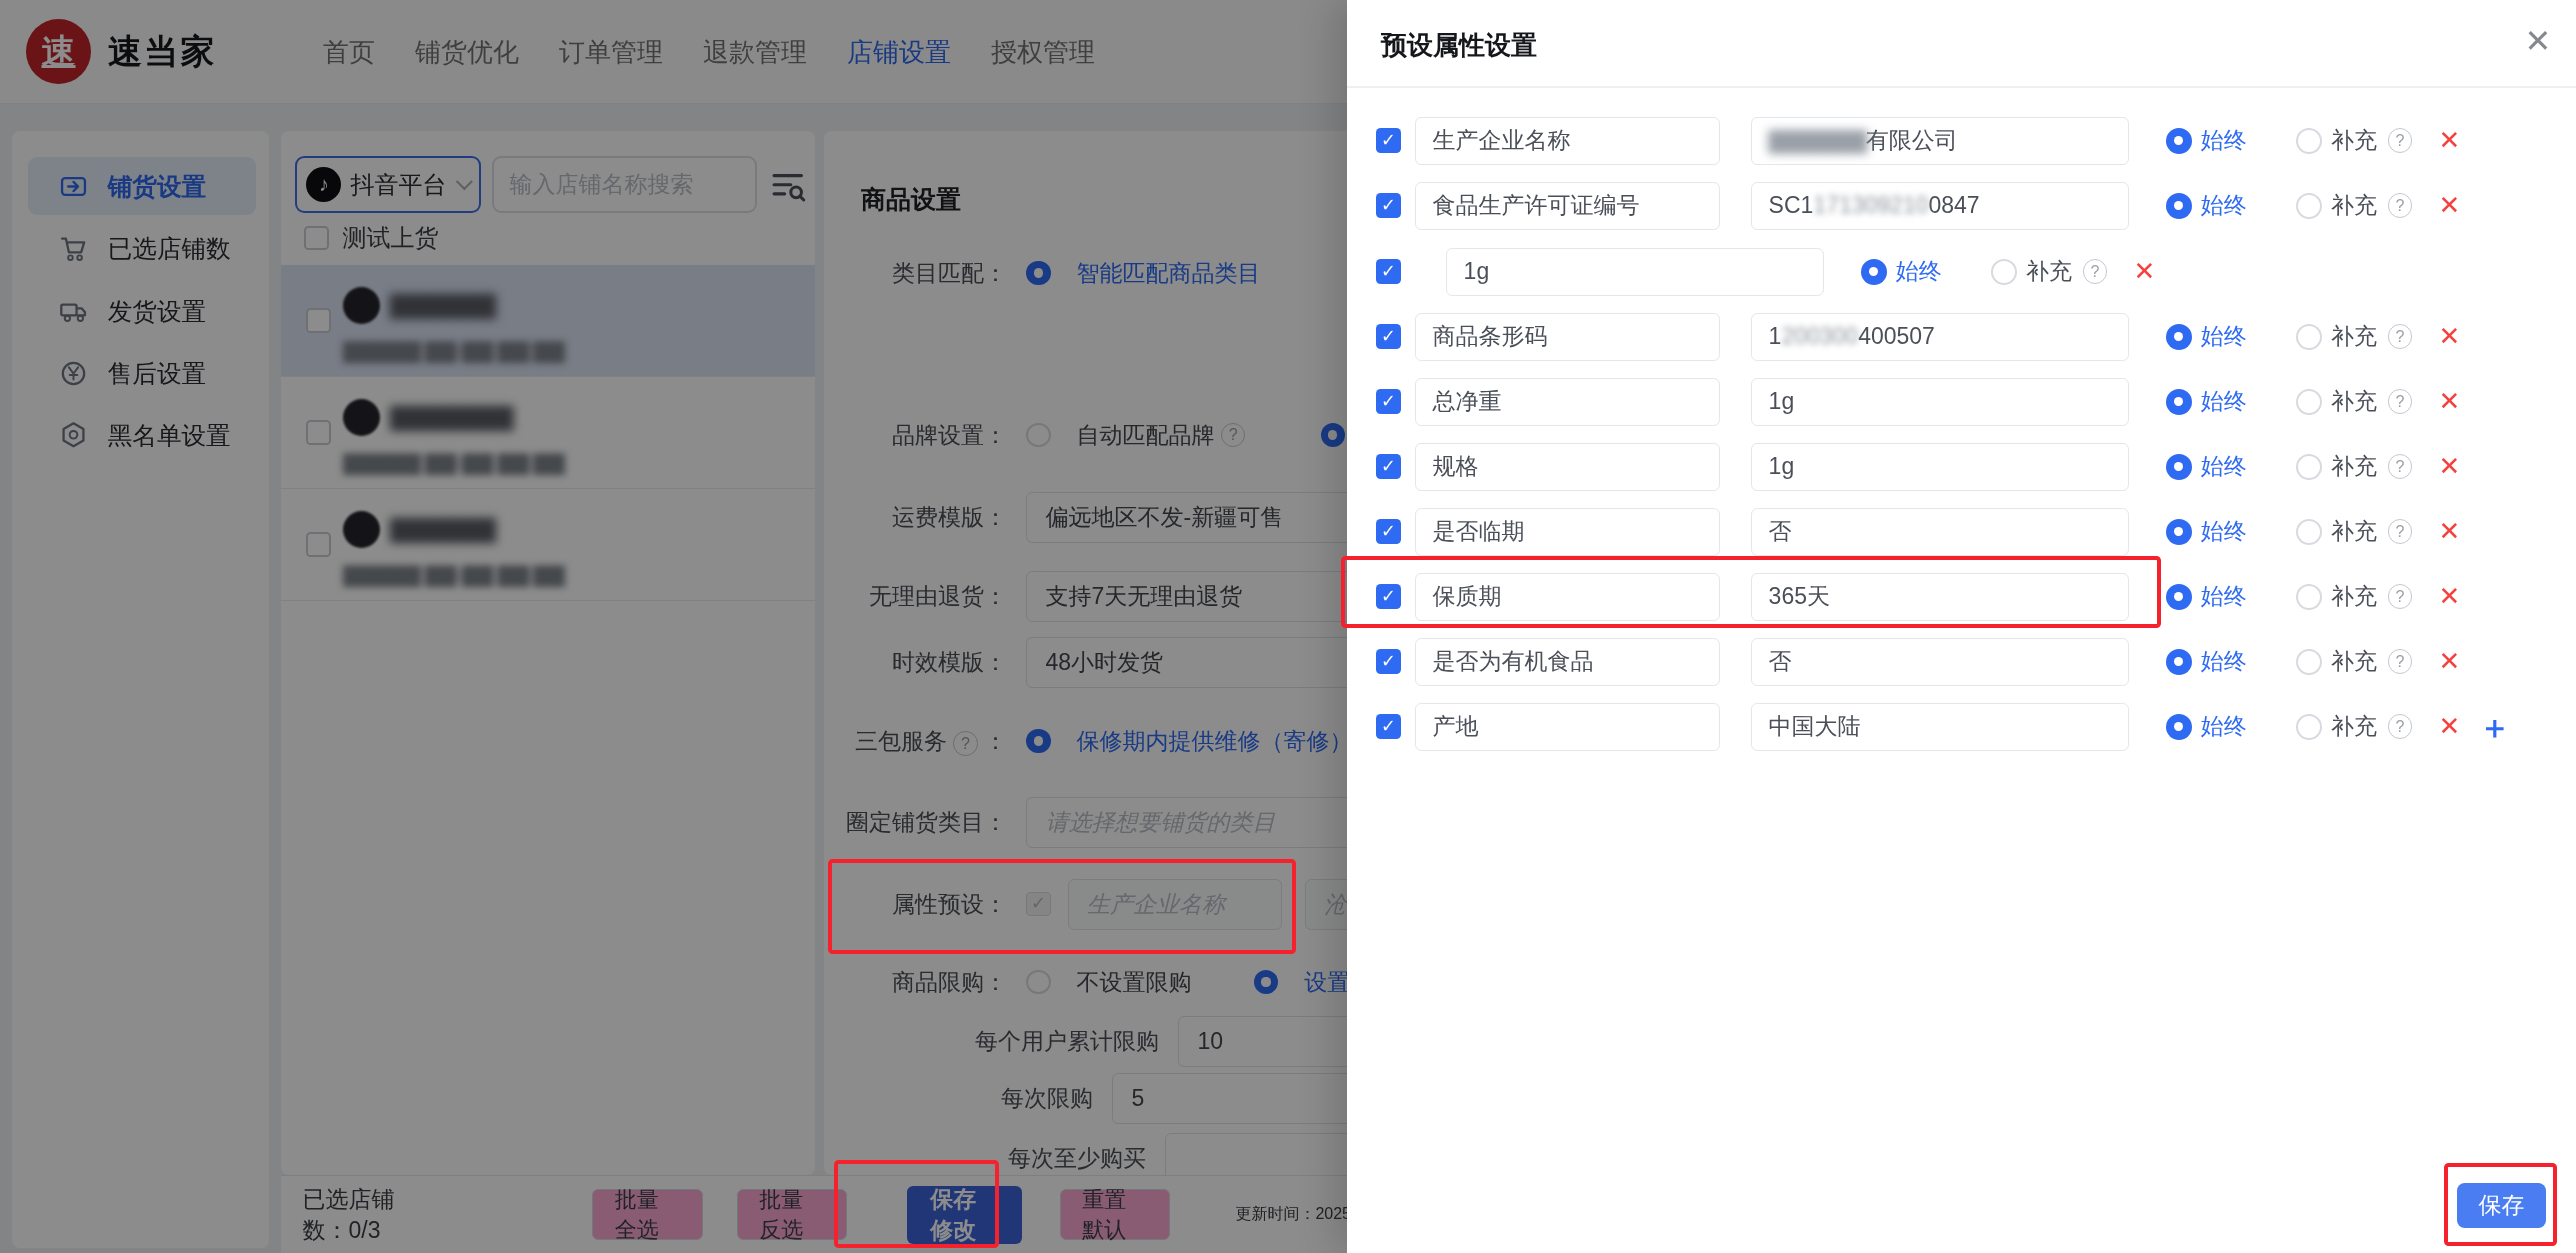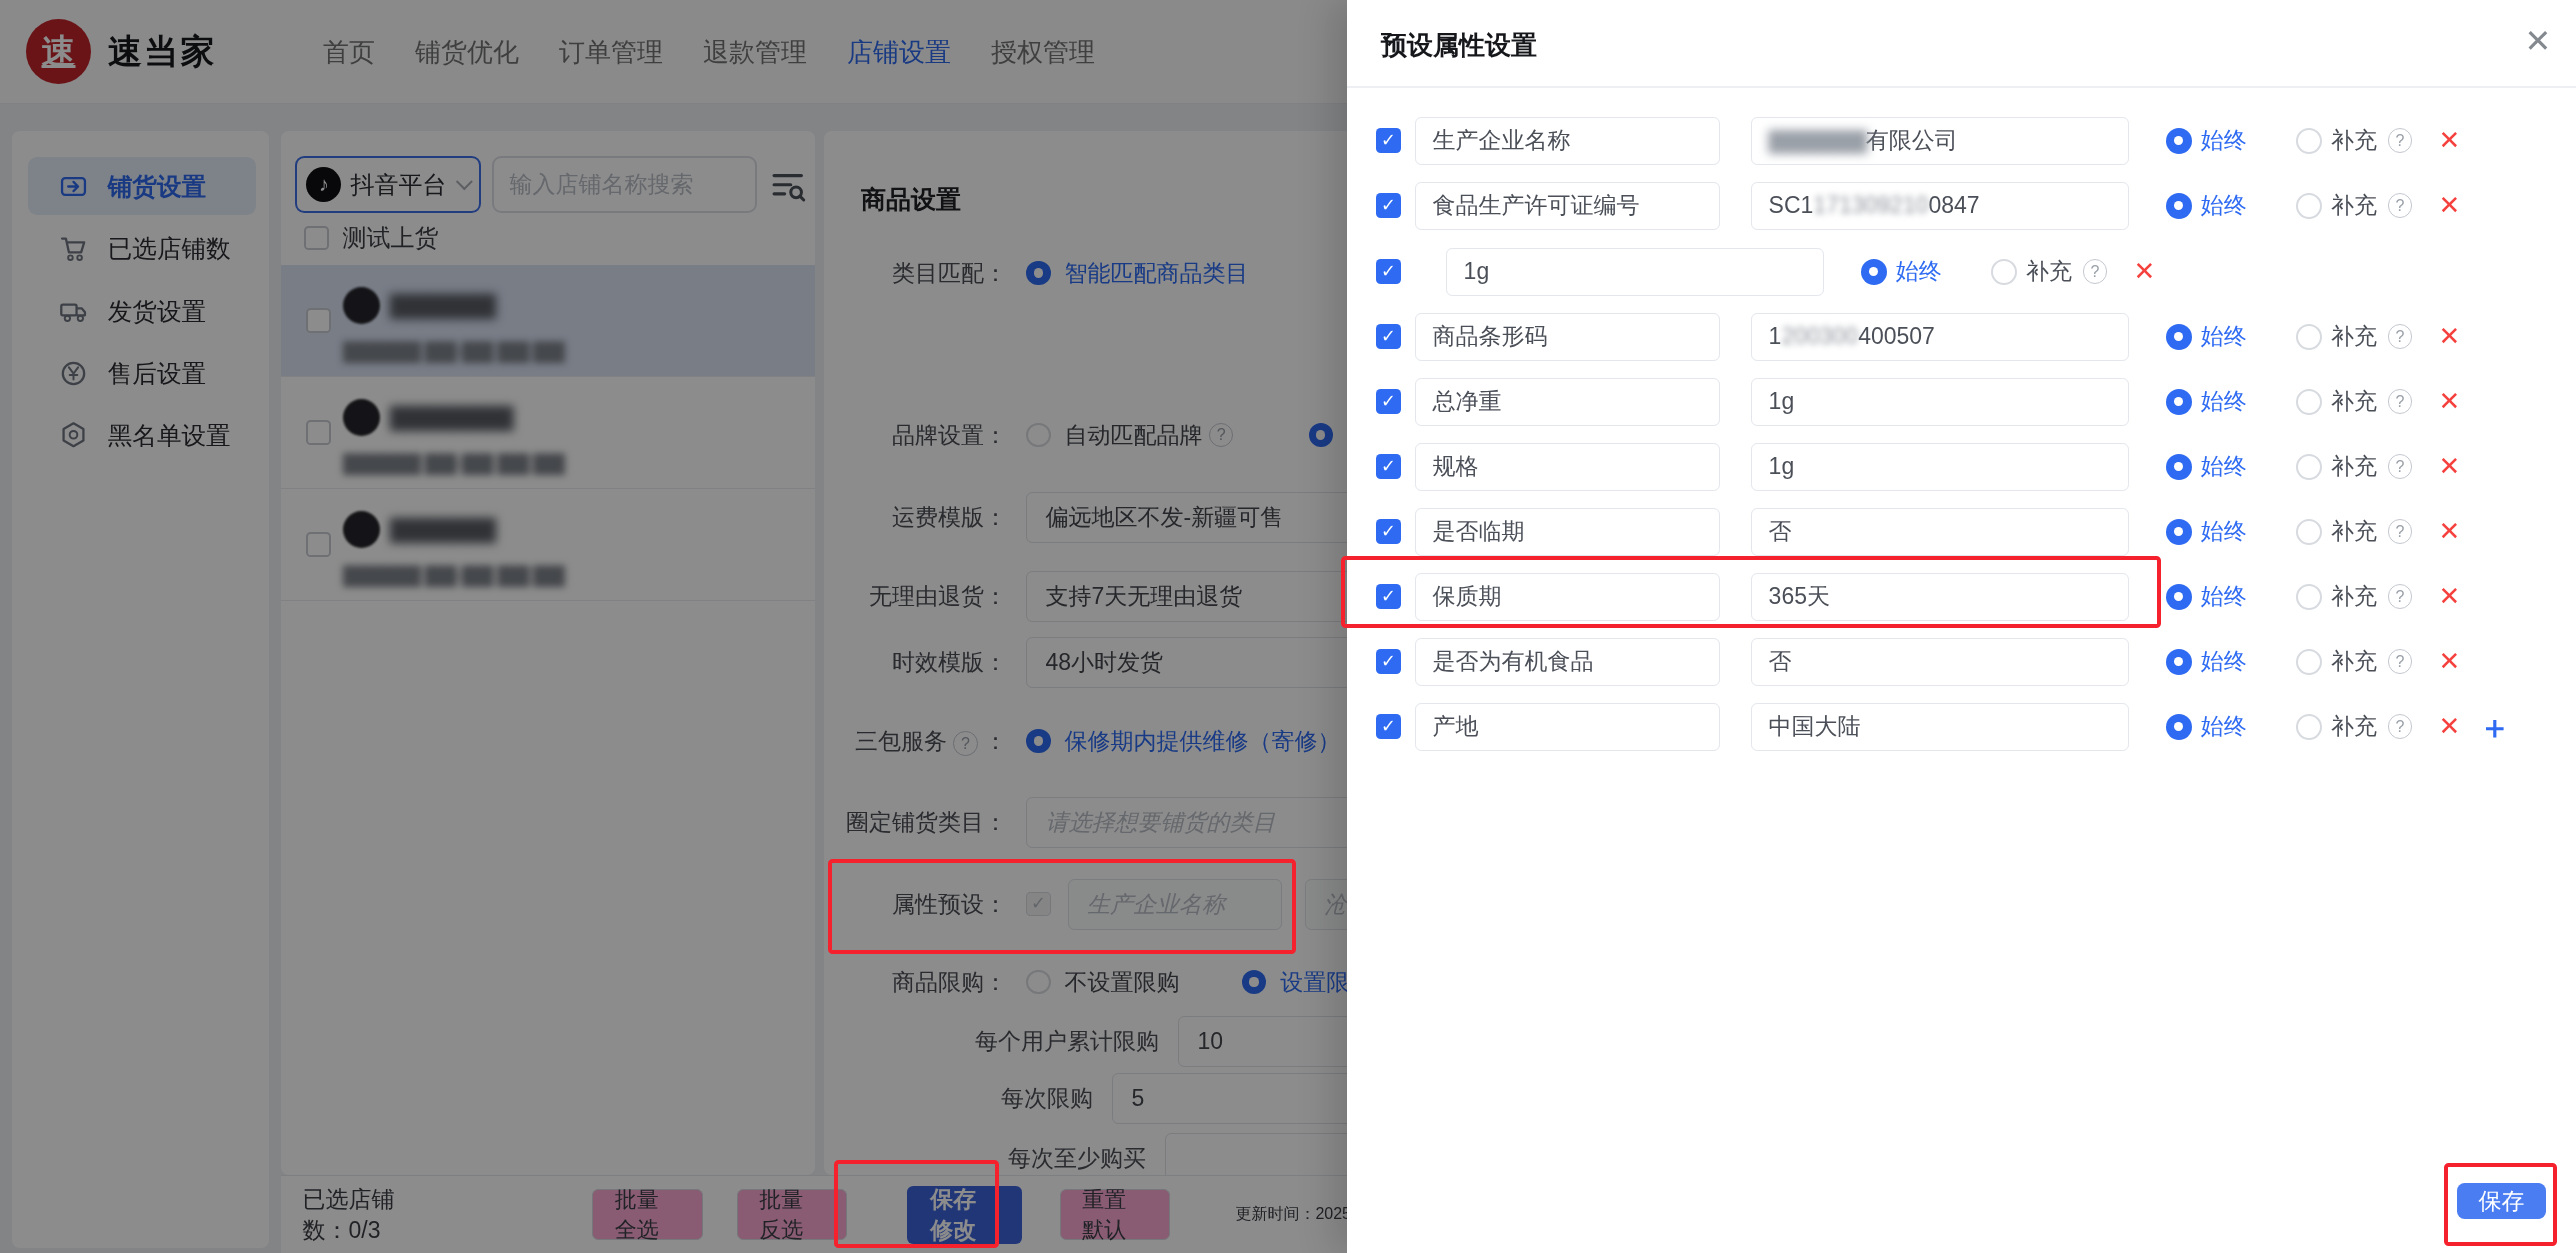--- a/index.html
+++ b/index.html
@@ -51,21 +51,21 @@
 
   .main-card { position:absolute; left:824px; top:131px; width:526px; height:1044px; background:#fff; border-radius:7.7px 0 0 7.7px; overflow:hidden; }
   .form-title { position:absolute; left:37px; top:52px; font-size:25px; font-weight:bold; color:#202126; }
   .frow { position:absolute; left:14px; height:54px; display:flex; align-items:center; white-space:nowrap; }
   .flabel { width:169px; text-align:right; font-size:23px; color:#4d4f57; flex:none; }
   .fcontent { margin-left:19px; display:flex; align-items:center; }
   .rad { width:24.6px; height:24.6px; border-radius:50%; position:relative; flex:none; cursor:pointer; }
   .rad.on { background:#2e6bf2; }
   .rad.on::after { content:''; position:absolute; inset:7.7px; background:#fff; border-radius:50%; }
   .rad.off { border:2.3px solid #d7dadf; background:#fff; }
-  .ropt { margin-left:14px; font-size:23px; color:#45474f; }
+  .ropt { margin-left:26px; font-size:23px; color:#45474f; }
   .ropt.blue { color:#2e6bf2; }
   .inpbox { height:51px; border:1.5px solid #dfe2e8; border-radius:6.2px; background:#fff; display:flex; align-items:center;
     padding:0 18.5px; font-size:23px; color:#45474f; cursor:text; }
   .inpbox .ph { color:#b9bdc5;font-style:italic; }
   .helpc { display:inline-flex; width:24.6px; height:24.6px; border:1.5px solid #c4c8cf; border-radius:50%; color:#9aa0a8;
     font-size:16px; align-items:center; justify-content:center; margin:0 6.2px; cursor:pointer; flex:none; }
   .ck { width:24.6px; height:24.6px; border-radius:4.6px; background:#2e6bf2; color:#fff; font-size:17.7px; line-height:24.6px;
     text-align:center; flex:none; cursor:pointer; }
   .ck.dis { background:#f2f3f5; border:1.5px solid #d7dadf; color:#b4b8c0; line-height:21.5px; }
 
@@ -94,21 +94,21 @@
   .drow .rad { margin-left:37px; width:26px; height:26px; }
   .drow .rad.on::after { inset:8.5px; }
   .drow .rad2 { margin-left:49px; }
   .rlab { margin-left:9.2px; font-size:23px; }
   .rlab.blue { color:#2e6bf2; }
   .rlab.gray { color:#4a4e57; }
   .del-x { margin-left:20px; font-size:26px; color:#f5413d; cursor:pointer; }
   .add-p { margin-left:18.5px; font-size:32px; color:#2e6bf2; font-weight:bold; cursor:pointer; line-height:1; }
   .seg.blur { filter:blur(3.1px); color:#8e939b; }
   .seg.blur-hard { filter:blur(4.6px); color:#9aa0a8; letter-spacing:-1.5px; }
-  .d-save { position:absolute; left:1110px; top:1183px; width:89px; height:36px; border-radius:7.7px; background:#4a7df2;
+  .d-save { position:absolute; left:1110px; top:1183px; width:89px; height:45px; border-radius:7.7px; background:#4a7df2;
     color:#fff; font-size:23px; display:flex; align-items:center; justify-content:center; cursor:pointer; }
 
   
   .anno { position:absolute; border:4.6px solid #f5222d; border-radius:4.6px; z-index:50; pointer-events:none; }
   svg { display:block; }
 </style>
 </head>
 <body>
 
 <div class="stage">

